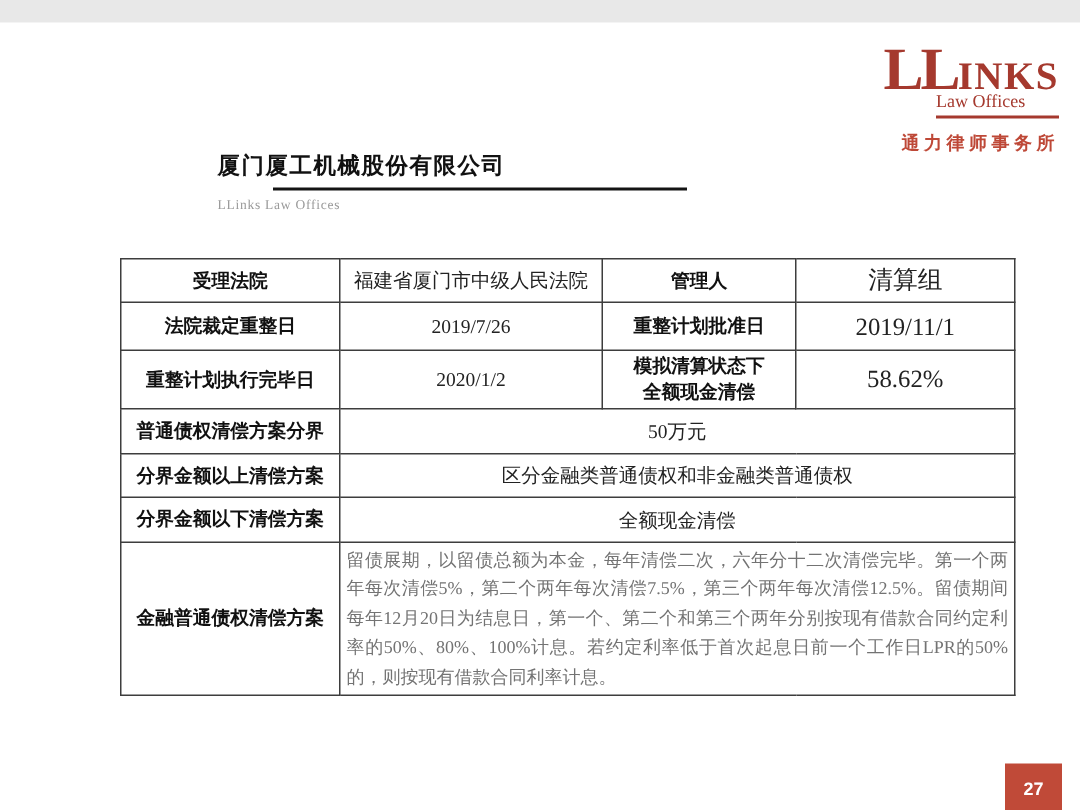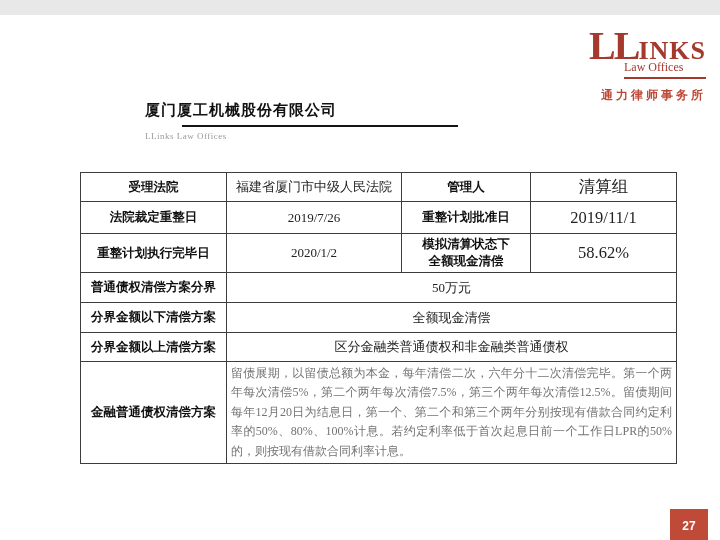--- a/index.html
+++ b/index.html
@@ -85,27 +85,27 @@
         <td class="lbl">重整计划执行完毕日</td>
         <td class="val">2020/1/2</td>
         <td class="lbl pre">模拟清算状态下
 全额现金清偿</td>
         <td class="val val-big">58.62%</td>
       </tr>
       <tr style="height:30px">
         <td class="lbl">普通债权清偿方案分界</td>
         <td class="val" colspan="3">50万元</td>
       </tr>
+      <tr style="height:29px">
+        <td class="lbl">分界金额以上清偿方案</td>
+        <td class="val" colspan="3">区分金融类普通债权和非金融类普通债权</td>
+      </tr>
       <tr style="height:30px">
         <td class="lbl">分界金额以下清偿方案</td>
         <td class="val" colspan="3">全额现金清偿</td>
-      </tr>
-      <tr style="height:29px">
-        <td class="lbl">分界金额以上清偿方案</td>
-        <td class="val" colspan="3">区分金融类普通债权和非金融类普通债权</td>
       </tr>
       <tr style="height:96px">
         <td class="lbl">金融普通债权清偿方案</td>
         <td class="txt" colspan="3">留债展期，以留债总额为本金，每年清偿二次，六年分十二次清偿完毕。第一个两年每次清偿5%，第二个两年每次清偿7.5%，第三个两年每次清偿12.5%。留债期间每年12月20日为结息日，第一个、第二个和第三个两年分别按现有借款合同约定利率的50%、80%、100%计息。若约定利率低于首次起息日前一个工作日LPR的50%的，则按现有借款合同利率计息。</td>
       </tr>
     </tbody>
   </table>
 
   <div class="page-badge">
     <span>27</span>

